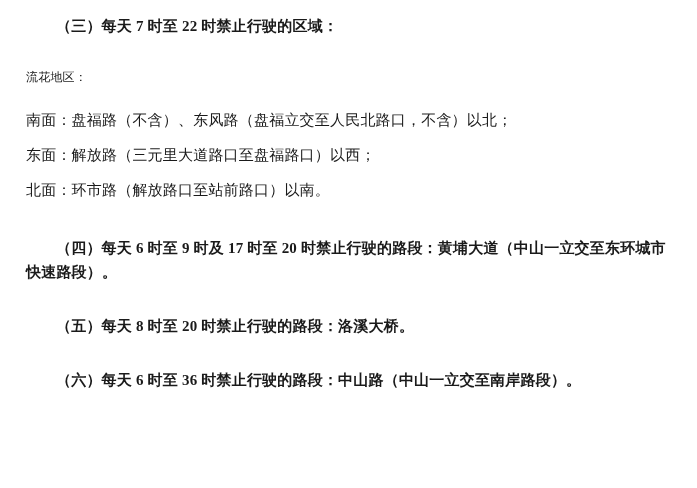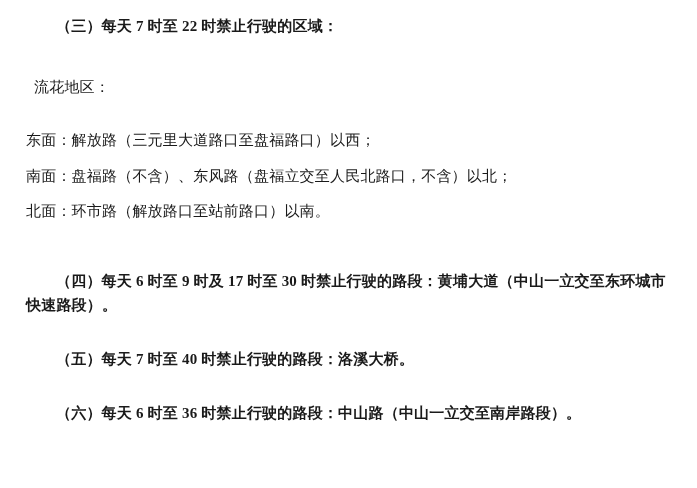--- a/index.html
+++ b/index.html
@@ -30,68 +30,68 @@
   .blockgap-md {
     height: 22px;
   }
   .list-line {
     font-size: 15px;
     line-height: 1.55;
     margin: 0 0 12px 0;
     letter-spacing: 0.2px;
   }
   .list-line:last-child {
-    margin-bottom: 16px;
+    margin-bottom: 4px;
   }
   .heading {
     font-size: 15px;
     font-weight: bold;
     line-height: 1.6;
     margin: 0;
     letter-spacing: 0.2px;
   }
   .heading.indent {
     text-indent: 2em;
   }
   .region-title {
-    font-size: 15px;
+    font-size: 12px;
     line-height: 1.55;
-    margin: 8px;
+    margin: 0;
     letter-spacing: 0.2px;
   }
 </style>
 </head>
 <body>
 
 <div class="page">
 
   <div>
     <p class="heading indent">（三）每天 7 时至 22 时禁止行驶的区域：</p>
 
     <div class="blockgap-lg"></div>
 
     <p class="region-title">流花地区：</p>
 
     <div class="blockgap-md"></div>
 
+    <p class="list-line">南面：盘福路（不含）、东风路（盘福立交至人民北路口，不含）以北；</p>
     <p class="list-line">东面：解放路（三元里大道路口至盘福路口）以西；</p>
-    <p class="list-line">南面：盘福路（不含）、东风路（盘福立交至人民北路口，不含）以北；</p>
     <p class="list-line">北面：环市路（解放路口至站前路口）以南。</p>
   </div>
 
   <div class="blockgap-lg"></div>
 
   <div>
-    <p class="heading indent">（四）每天 6 时至 9 时及 17 时至 30 时禁止行驶的路段：黄埔大道（中山一立交至东环城市快速路段）。</p>
+    <p class="heading indent">（四）每天 6 时至 9 时及 17 时至 20 时禁止行驶的路段：黄埔大道（中山一立交至东环城市快速路段）。</p>
   </div>
 
   <div class="blockgap-lg"></div>
 
   <div>
-    <p class="heading indent">（五）每天 7 时至 40 时禁止行驶的路段：洛溪大桥。</p>
+    <p class="heading indent">（五）每天 8 时至 20 时禁止行驶的路段：洛溪大桥。</p>
   </div>
 
   <div class="blockgap-lg"></div>
 
   <div>
     <p class="heading indent">（六）每天 6 时至 36 时禁止行驶的路段：中山路（中山一立交至南岸路段）。</p>
   </div>
 
 </div>
 

